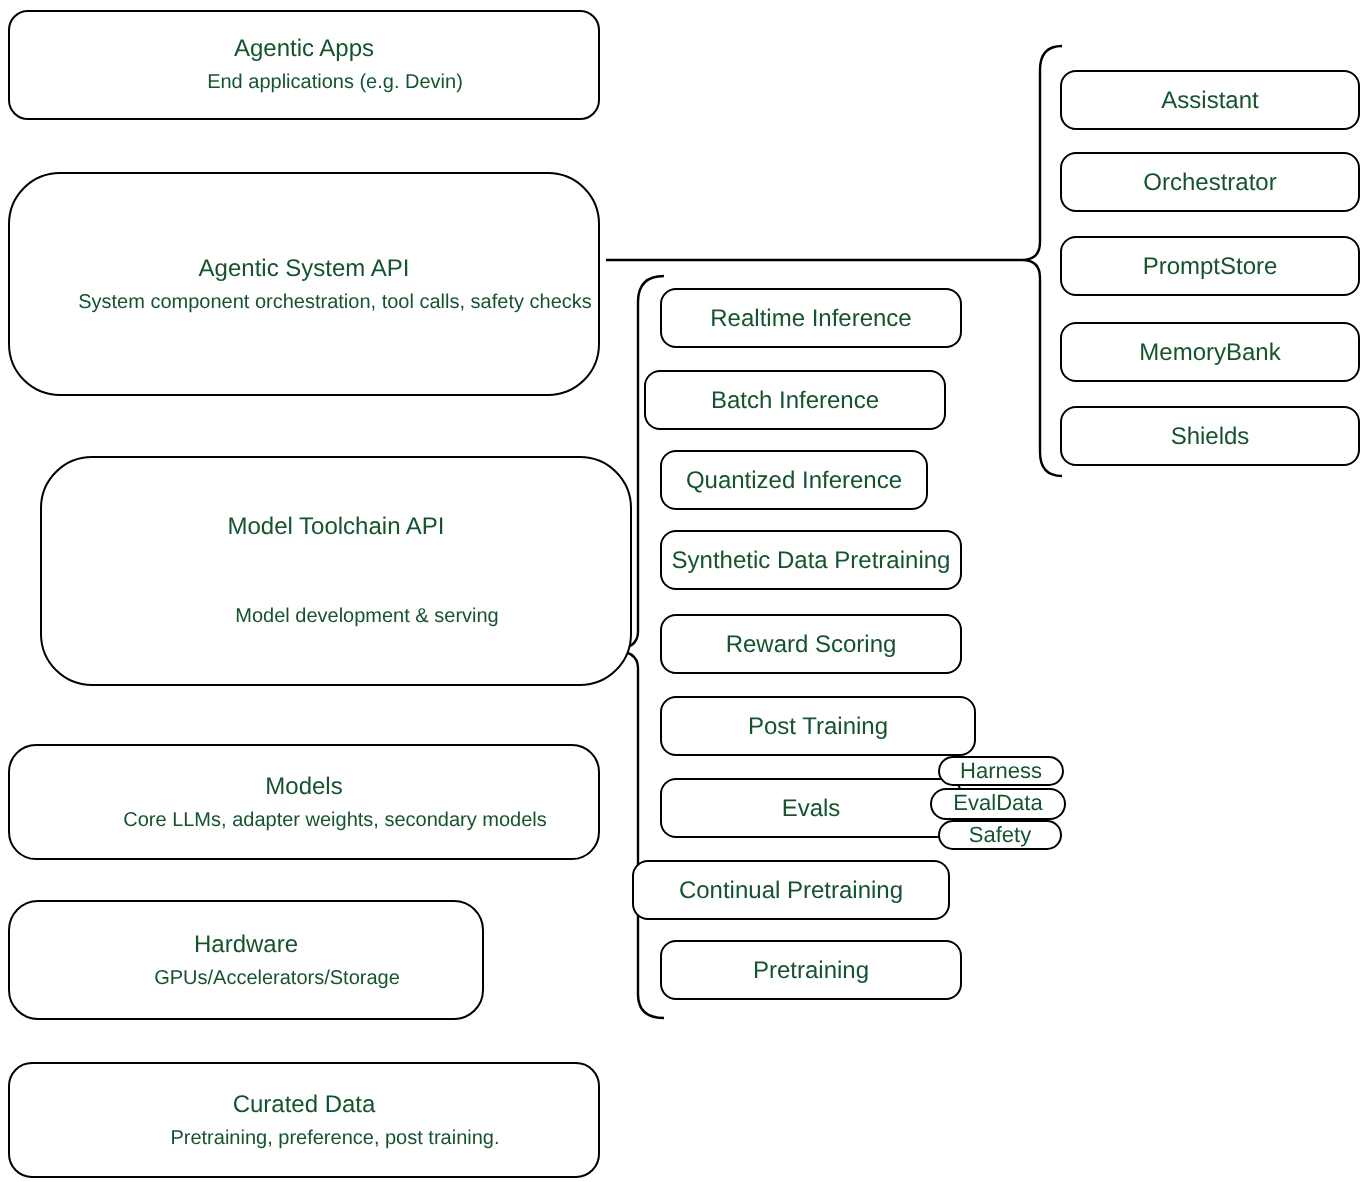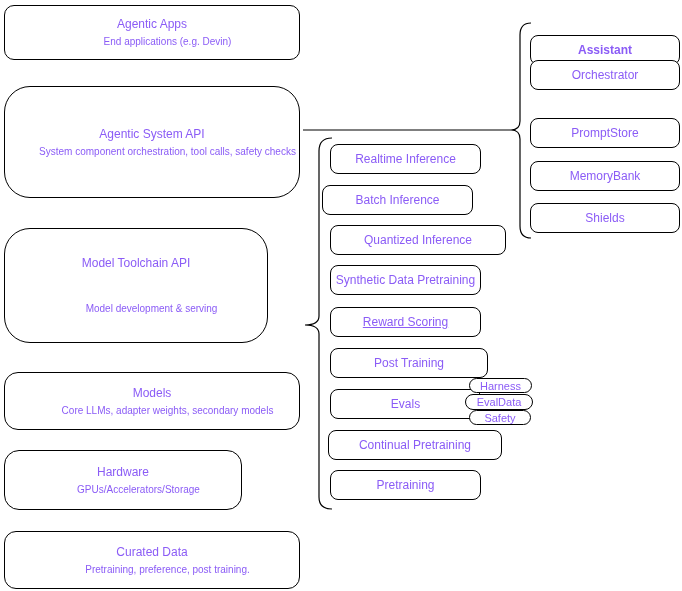--- a/index.html
+++ b/index.html
@@ -6,21 +6,21 @@
     margin: 0;
     padding: 0;
     background: #ffffff;
   }
   .canvas {
     position: relative;
     width: 682px;
     height: 591px;
     background: #ffffff;
     font-family: "Liberation Sans", "DejaVu Sans", sans-serif;
-    color: #8b5cf6;
+    color: #14532d;
     overflow: hidden;
   }
   .svg-overlay {
     position: absolute;
     left: 0;
     top: 0;
     width: 682px;
     height: 591px;
     pointer-events: none;
   }
@@ -79,21 +79,21 @@
   <div class="box big-box" style="left:4px; top:5px; width:296px; height:55px; border-radius:10px;">
     <div class="box-title">Agentic Apps</div>
     <div class="box-subtitle">End applications (e.g. Devin)</div>
   </div>
 
   <div class="box big-box" style="left:4px; top:86px; width:296px; height:112px; border-radius:26px;">
     <div class="box-title">Agentic System API</div>
     <div class="box-subtitle">System component orchestration, tool calls, safety checks</div>
   </div>
 
-  <div class="box big-box" style="left:4px; top:228px; width:264px; height:115px; border-radius:26px;gap:28px;">
+  <div class="box big-box" style="left:20px; top:228px; width:296px; height:115px; border-radius:26px;gap:28px;">
     <div class="box-title">Model Toolchain API</div>
     <div class="box-subtitle">Model development &amp; serving</div>
   </div>
 
   <div class="box big-box" style="left:4px; top:372px; width:296px; height:58px; border-radius:14px;">
     <div class="box-title">Models</div>
     <div class="box-subtitle">Core LLMs, adapter weights, secondary models</div>
   </div>
 
   <div class="box big-box" style="left:4px; top:450px; width:238px; height:60px; border-radius:15px;">
@@ -105,56 +105,56 @@
     <div class="box-title">Curated Data</div>
     <div class="box-subtitle">Pretraining, preference, post training.</div>
   </div>
 
   <div class="box small-box" style="left:330px; top:144px; width:151px; height:30px; border-radius:8px;">
     <span>Realtime Inference</span>
   </div>
   <div class="box small-box" style="left:322px; top:185px; width:151px; height:30px; border-radius:8px;">
     <span>Batch Inference</span>
   </div>
-  <div class="box small-box" style="left:330px; top:225px; width:176px; height:30px; border-radius:8px;">
+  <div class="box small-box" style="left:330px; top:225px; width:134px; height:30px; border-radius:8px;">
     <span>Quantized Inference</span>
   </div>
   <div class="box small-box" style="left:330px; top:265px; width:151px; height:30px; border-radius:8px;">
     <span>Synthetic Data Pretraining</span>
   </div>
-  <div class="box small-box" style="left:330px; top:307px; width:151px; height:30px; border-radius:8px;text-decoration:underline;">
+  <div class="box small-box" style="left:330px; top:307px; width:151px; height:30px; border-radius:8px;">
     <span>Reward Scoring</span>
   </div>
   <div class="box small-box" style="left:330px; top:348px; width:158px; height:30px; border-radius:8px;">
     <span>Post Training</span>
   </div>
   <div class="box small-box" style="left:330px; top:389px; width:151px; height:30px; border-radius:8px;">
     <span>Evals</span>
   </div>
-  <div class="box small-box" style="left:328px; top:430px; width:174px; height:30px; border-radius:8px;">
+  <div class="box small-box" style="left:316px; top:430px; width:159px; height:30px; border-radius:8px;">
     <span>Continual Pretraining</span>
   </div>
   <div class="box small-box" style="left:330px; top:470px; width:151px; height:30px; border-radius:8px;">
     <span>Pretraining</span>
   </div>
 
   <div class="pill" style="left:469px; top:378px; width:63px; height:15px; border-radius:8px;">
     <span>Harness</span>
   </div>
   <div class="pill" style="left:465px; top:394px; width:68px; height:16px; border-radius:8px;">
     <span>EvalData</span>
   </div>
   <div class="pill" style="left:469px; top:410px; width:62px; height:15px; border-radius:8px;">
     <span>Safety</span>
   </div>
 
-  <div class="box small-box" style="left:530px; top:35px; width:150px; height:30px; border-radius:8px;font-weight:bold;">
+  <div class="box small-box" style="left:530px; top:35px; width:150px; height:30px; border-radius:8px;">
     <span>Assistant</span>
   </div>
-  <div class="box small-box" style="left:530px; top:60px; width:150px; height:30px; border-radius:8px;justify-content:center;">
+  <div class="box small-box" style="left:530px; top:76px; width:150px; height:30px; border-radius:8px;justify-content:center;">
     <span>Orchestrator</span>
   </div>
   <div class="box small-box" style="left:530px; top:118px; width:150px; height:30px; border-radius:8px;">
     <span>PromptStore</span>
   </div>
   <div class="box small-box" style="left:530px; top:161px; width:150px; height:30px; border-radius:8px;">
     <span>MemoryBank</span>
   </div>
   <div class="box small-box" style="left:530px; top:203px; width:150px; height:30px; border-radius:8px;">
     <span>Shields</span>

